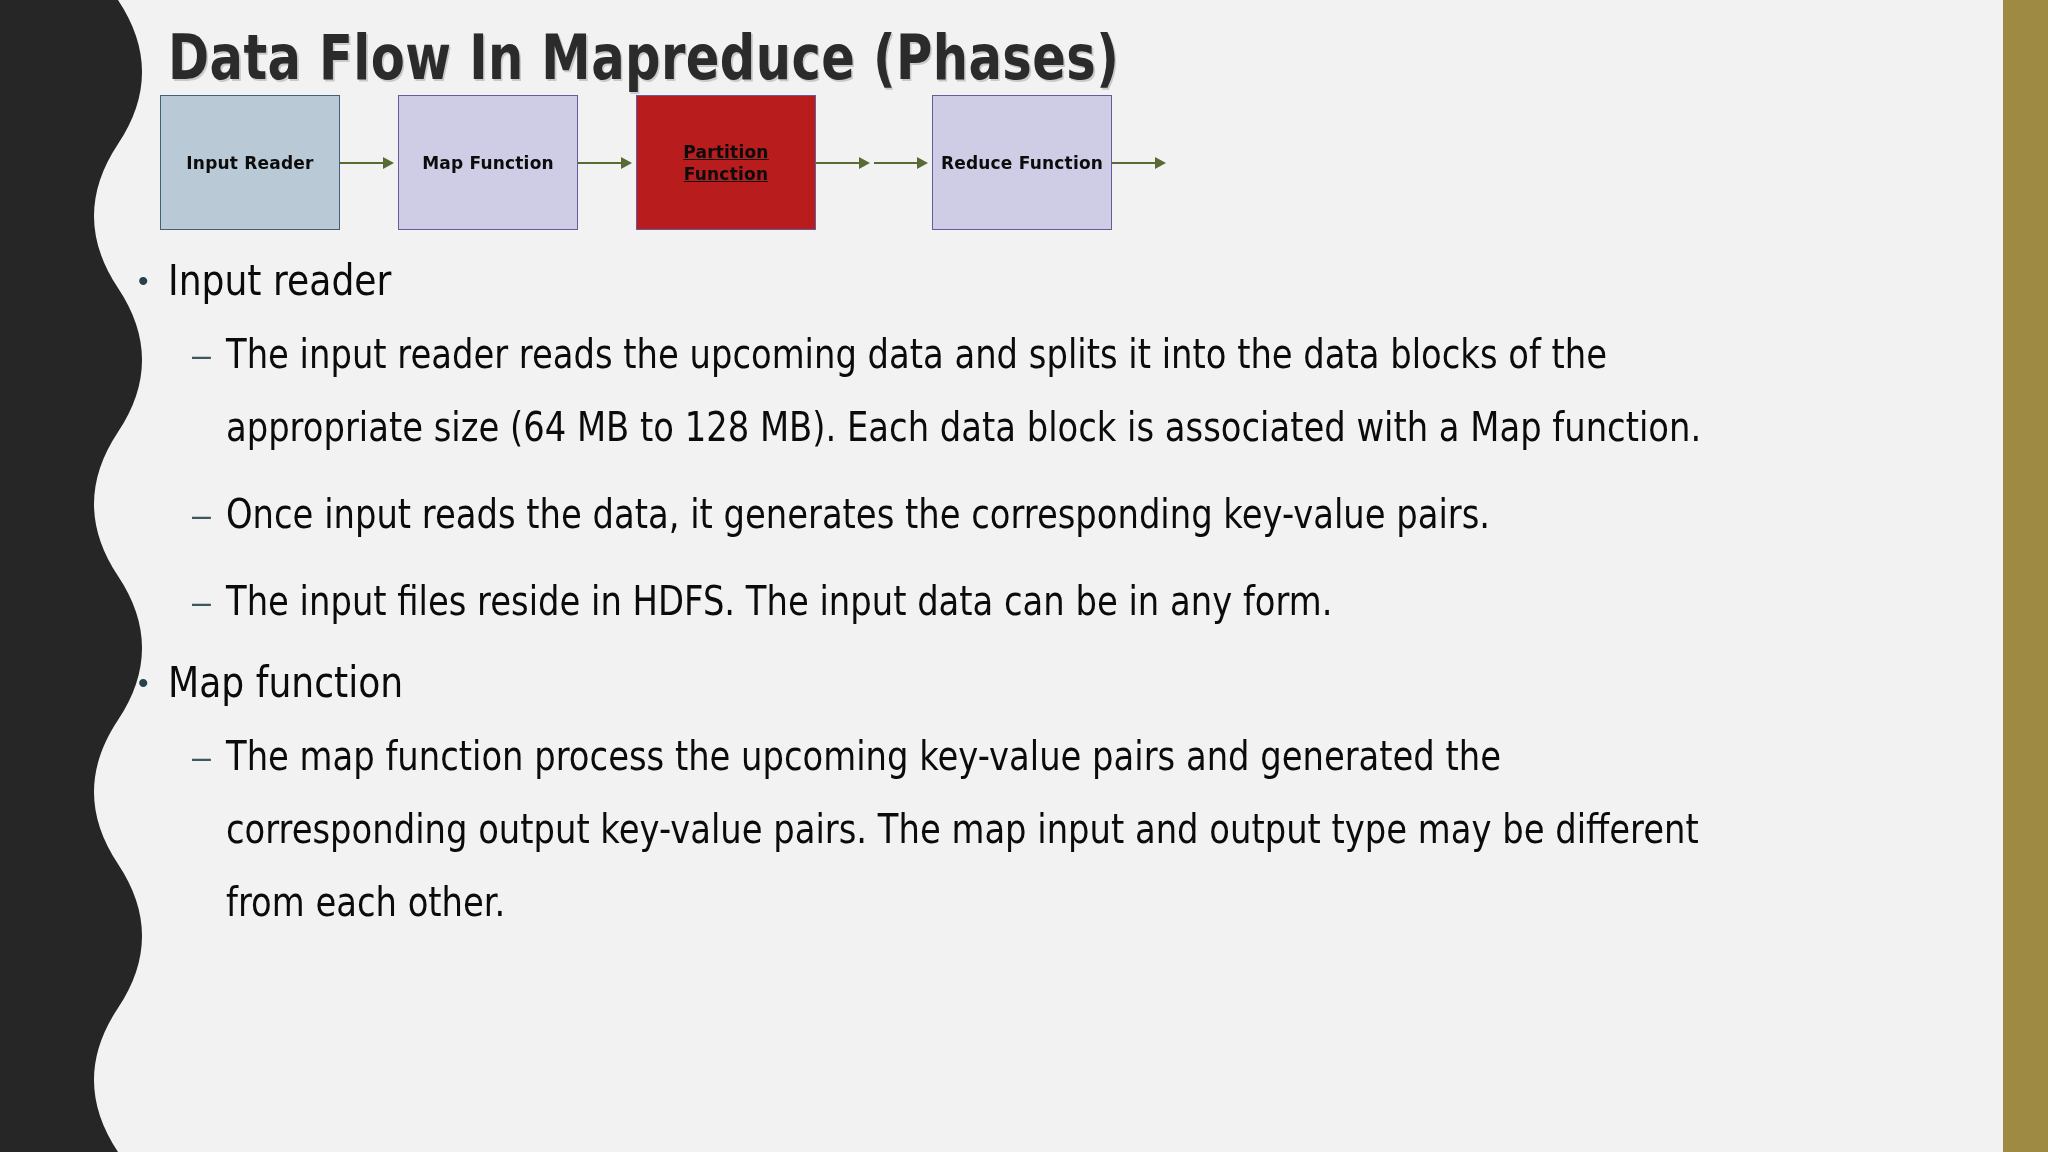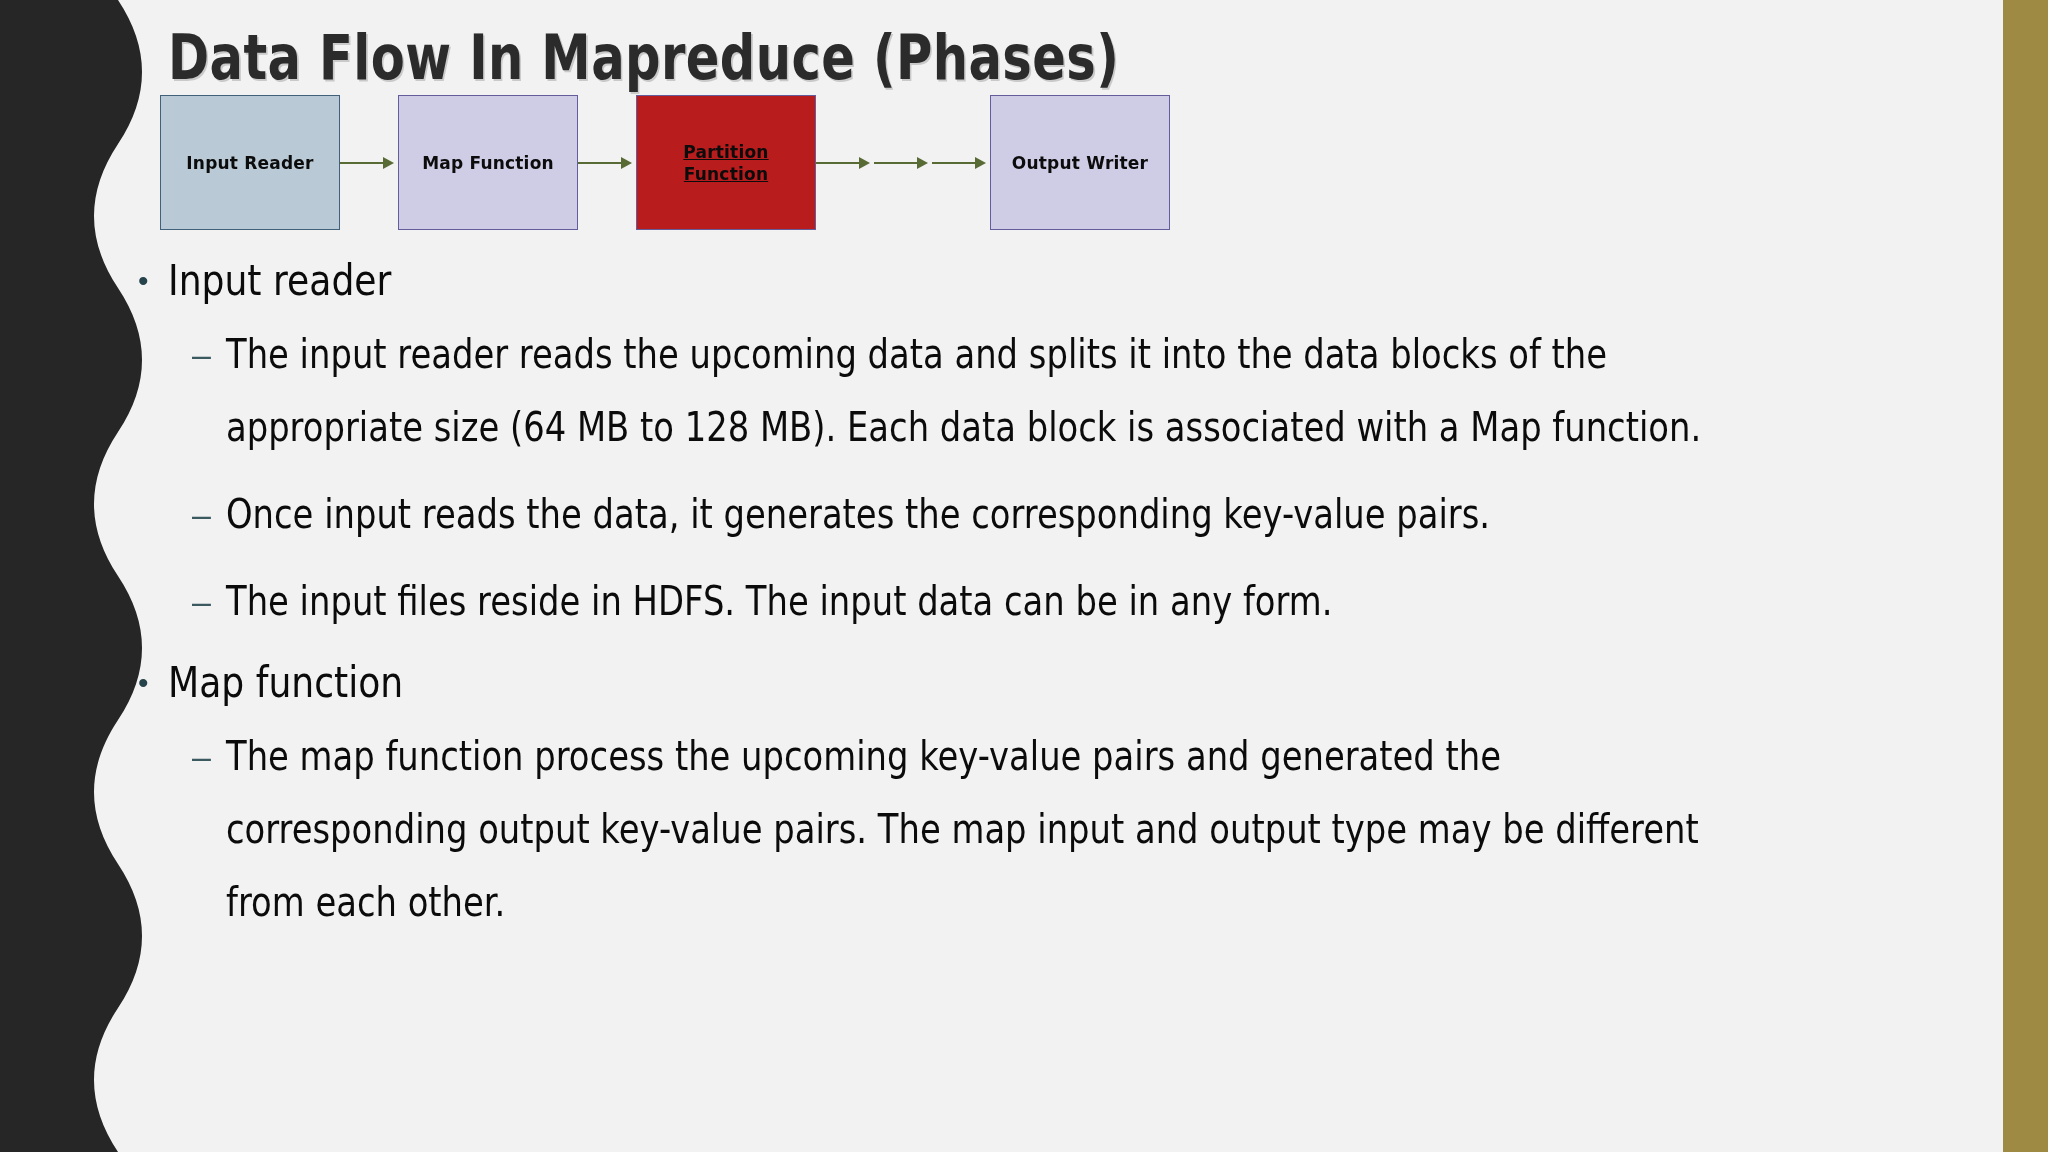--- a/index.html
+++ b/index.html
@@ -215,28 +215,28 @@
     <div class="flow-arrow">
       <div class="shaft" style="background: rgb(88, 107, 52);"></div>
         <div class="head" style="border-left-color: rgb(88, 107, 52);"></div>
     </div>
 
     <div class="flow-arrow">
       <div class="shaft" style="background: rgb(88, 107, 52);"></div>
         <div class="head" style="border-left-color: rgb(88, 107, 52);"></div>
     </div>
 
-    <div class="flow-arrow">
-      <div class="shaft" style="background: rgb(88, 107, 52);"></div>
-        <div class="head" style="border-left-color: rgb(88, 107, 52);"></div>
-    </div>
-
     <div class="flow-box rest" style="background: rgb(207, 204, 230); border-color: rgb(99, 94, 155);">
-      <span>Output Writer</span>
-    </div>
+      <span>Reduce Function</span>
+    </div>
+    <div class="flow-arrow">
+      <div class="shaft" style="background: rgb(88, 107, 52);"></div>
+        <div class="head" style="border-left-color: rgb(88, 107, 52);"></div>
+    </div>
+
   </div>
 
   <div id="body">
 
     <div class="lvl1">
       <span class="marker">•</span>
       <span class="txt">Input reader</span>
     </div>
 
     <div class="lvl2">

